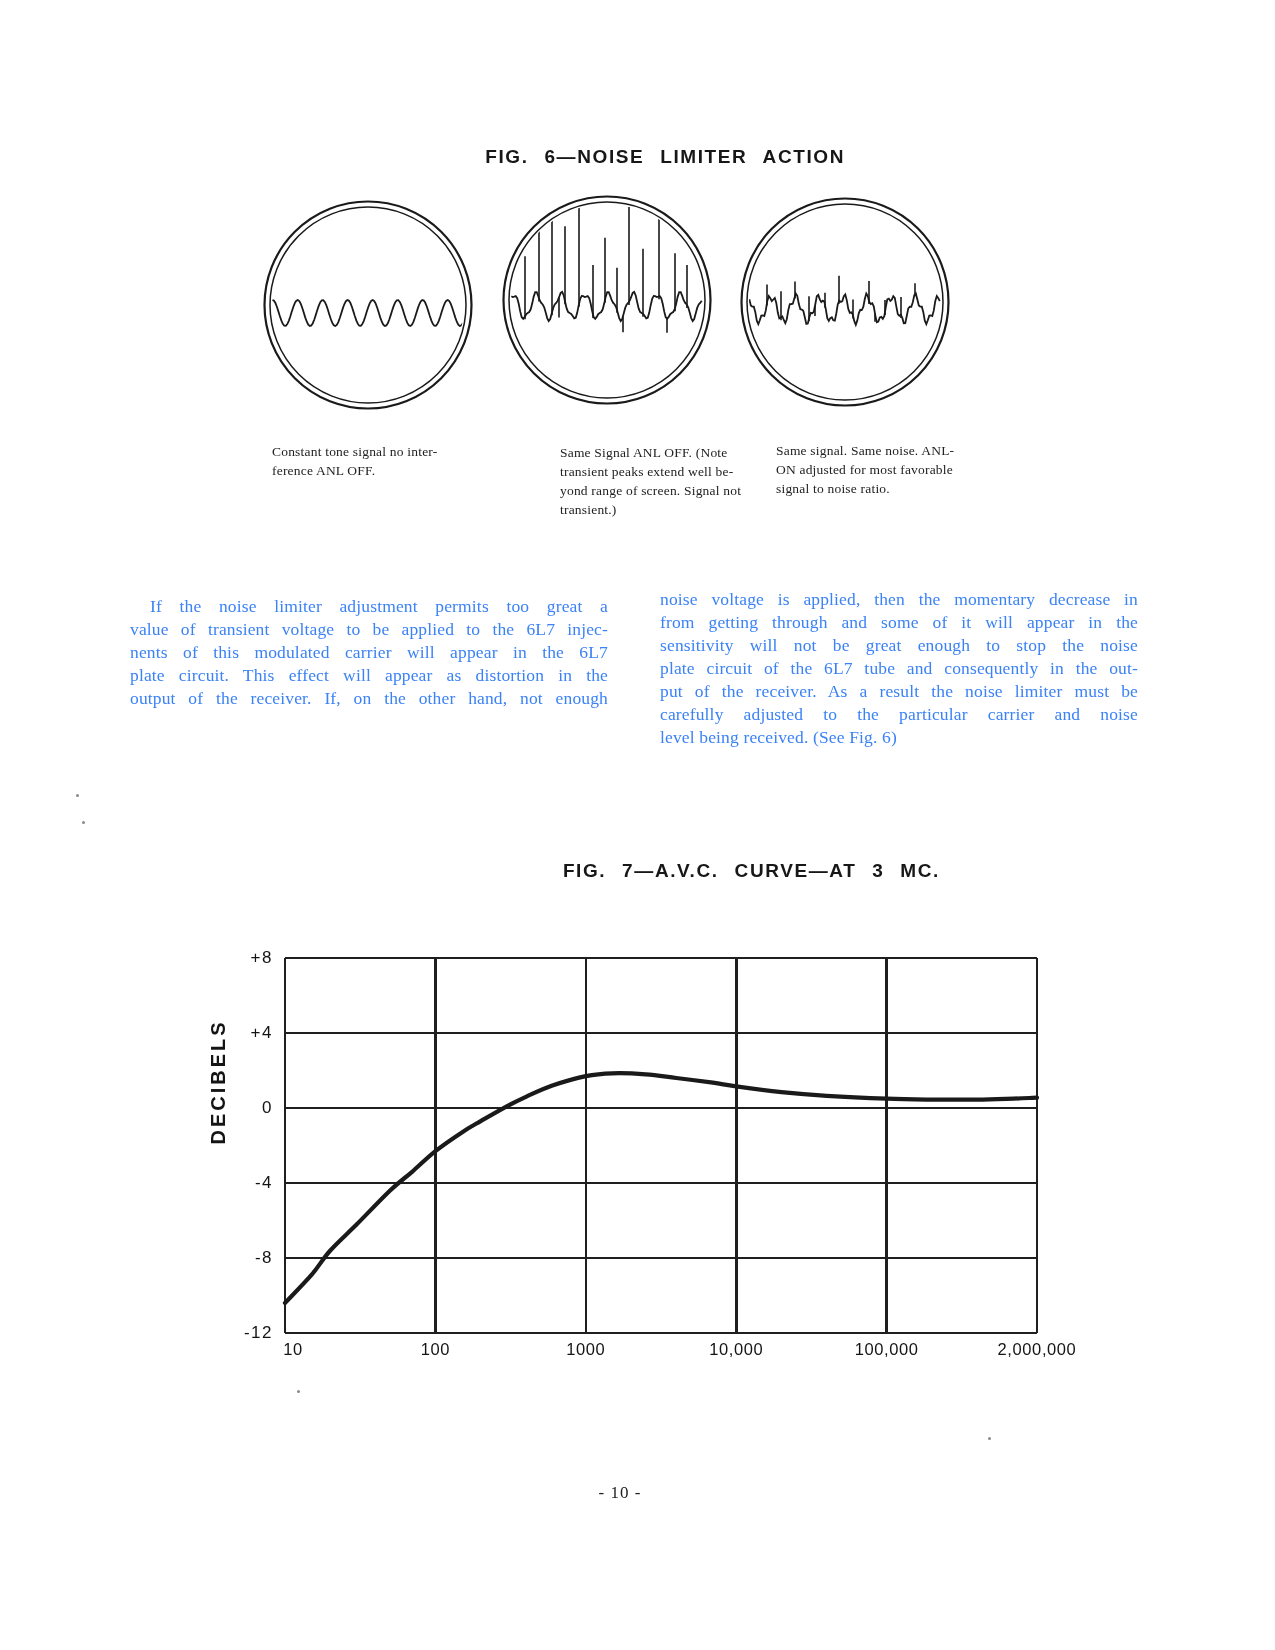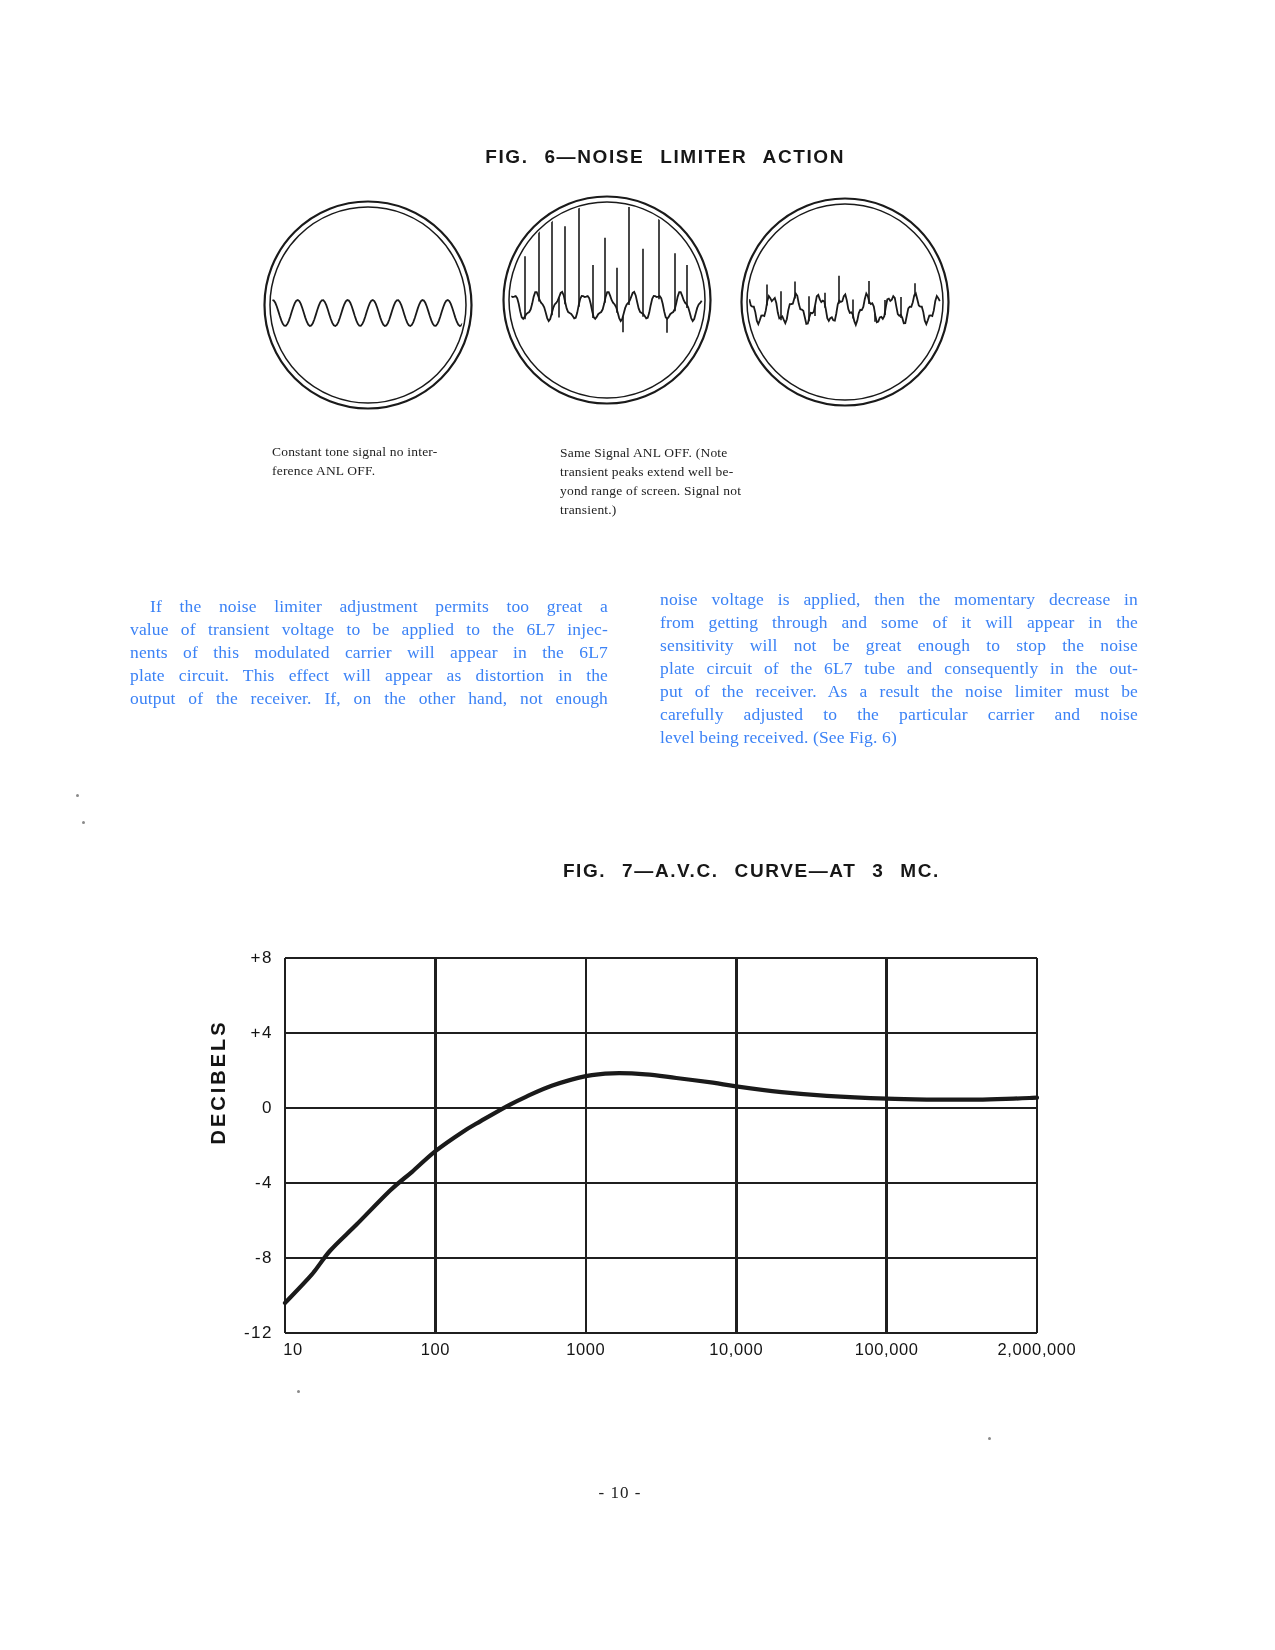--- a/index.html
+++ b/index.html
@@ -127,20 +127,25 @@
   <div class="caption" id="cap1">
       <div class="ln">Constant tone signal no inter-</div>
       <div class="ln">ference ANL OFF.</div>
     </div>
   <div class="caption" id="cap2">
       <div class="ln">Same Signal ANL OFF. (Note</div>
       <div class="ln">transient peaks extend well be-</div>
       <div class="ln">yond range of screen. Signal not</div>
       <div class="ln">transient.)</div>
     </div>
+  <div class="caption" id="cap3">
+      <div class="ln">Same signal. Same noise. ANL-</div>
+      <div class="ln">ON adjusted for most favorable</div>
+      <div class="ln">signal to noise ratio.</div>
+    </div>
 
   <div class="col" id="col-left">
       <div class="ln">If the noise limiter adjustment permits too great a</div>
       <div class="ln">value of transient voltage to be applied to the 6L7 injec-</div>
       <div class="ln">nents of this modulated carrier will appear in the 6L7</div>
       <div class="ln">plate circuit. This effect will appear as distortion in the</div>
       <div class="ln">output of the receiver. If, on the other hand, not enough</div>
     </div>
   <div class="col" id="col-right">
       <div class="ln">noise voltage is applied, then the momentary decrease in</div>

